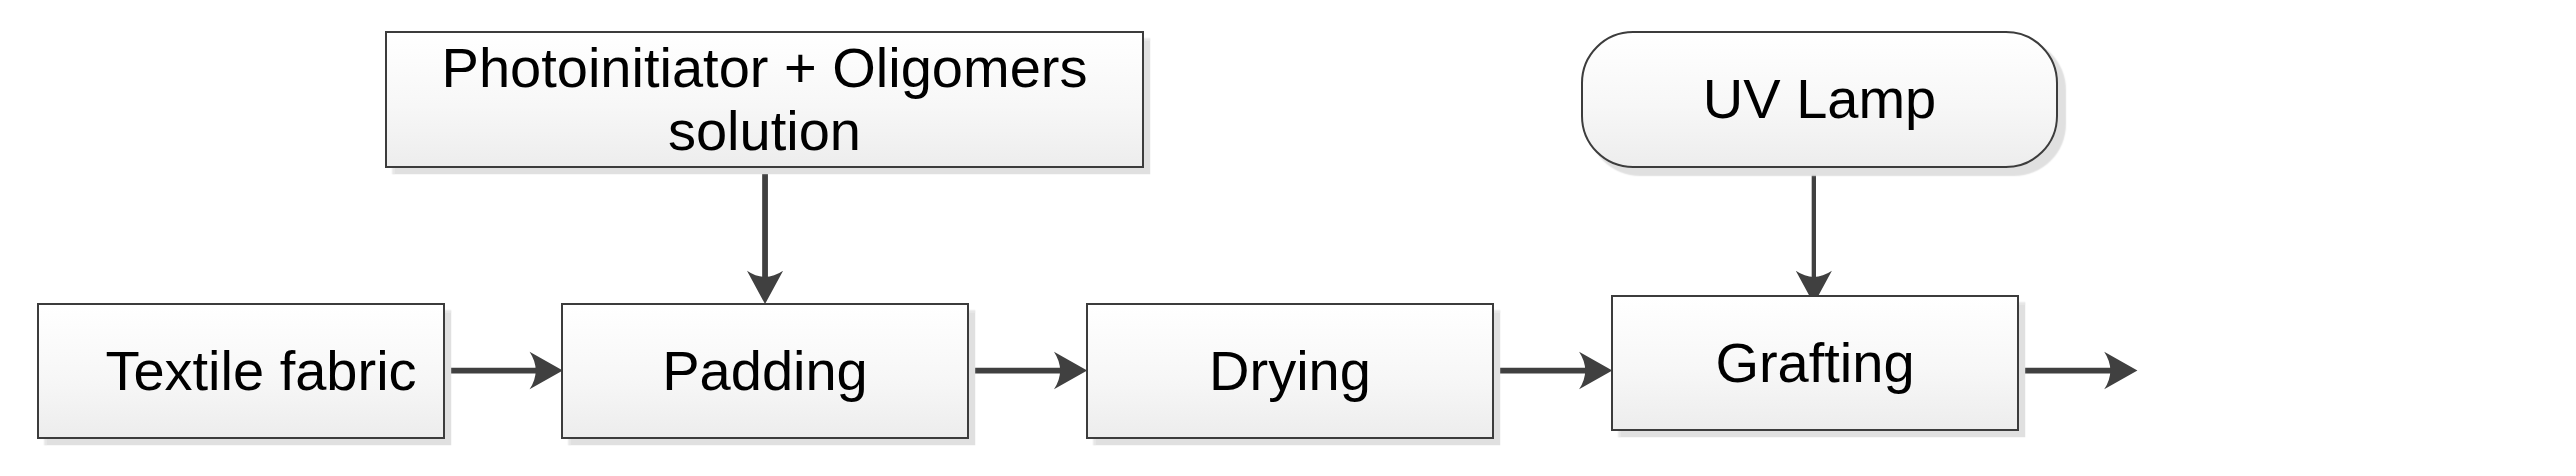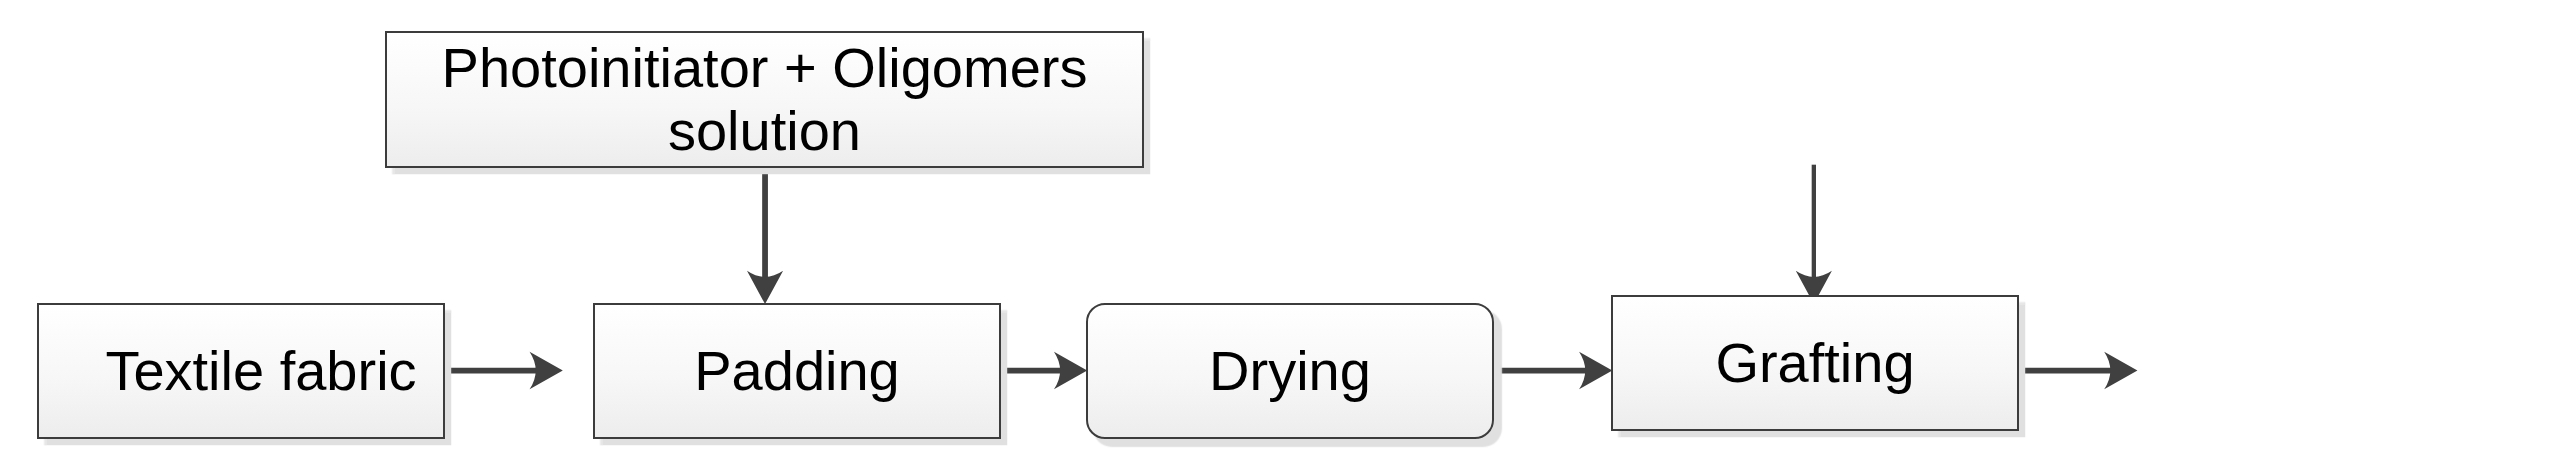--- a/index.html
+++ b/index.html
@@ -35,22 +35,22 @@
   .node-label {
     white-space: pre;
   }
   .terminator {
     border-radius: 52px;
   }
   
   .node-photoinitiator { left: 385px;  top: 31px;  width: 759px; height: 137px; }
   .node-uv-lamp        { left: 1581px; top: 31px;  width: 477px;  height: 137px; }
   .node-textile-fabric { left: 37px;   top: 303px; width: 408px;  height: 136px; padding-left: 40px; }
-  .node-padding        { left: 561px;  top: 303px; width: 408px;  height: 136px; margin-left: 32px; }
-  .node-drying         { left: 1086px; top: 303px; width: 408px;  height: 136px; border-radius: 19px; }
+  .node-padding        { left: 561px;  top: 303px; width: 408px;  height: 136px; }
+  .node-drying         { left: 1086px; top: 303px; width: 408px;  height: 136px; }
   .node-grafting       { left: 1611px; top: 295px; width: 408px;  height: 136px; }
   .node-finished-fabric{ left: 2136px; top: 303px; width: 407px;  height: 136px; }
 
   .edges {
     position: absolute;
     left: 0; top: 0;
     width: 2576px;
     height: 476px;
     pointer-events: none;
   }
@@ -101,20 +101,23 @@
       <line class="edge-line-thin" x1="2511" y1="228" x2="2511" y2="395"></line>
       <path class="edge-head" d="M 2511 421 L 2486 375 Q 2511 392 2536 375 Z"></path>
     </g>
   </svg>
 
   <div class="node node-photoinitiator">
     <span class="node-label">Photoinitiator + Oligomers
 solution</span>
   </div>
 
+  <div class="node terminator node-uv-lamp">
+    <span class="node-label">UV Lamp</span>
+  </div>
 
   <div class="node node-textile-fabric">
     <span class="node-label">Textile fabric</span>
   </div>
 
   <div class="node node-padding">
     <span class="node-label">Padding</span>
   </div>
 
   <div class="node node-drying">

